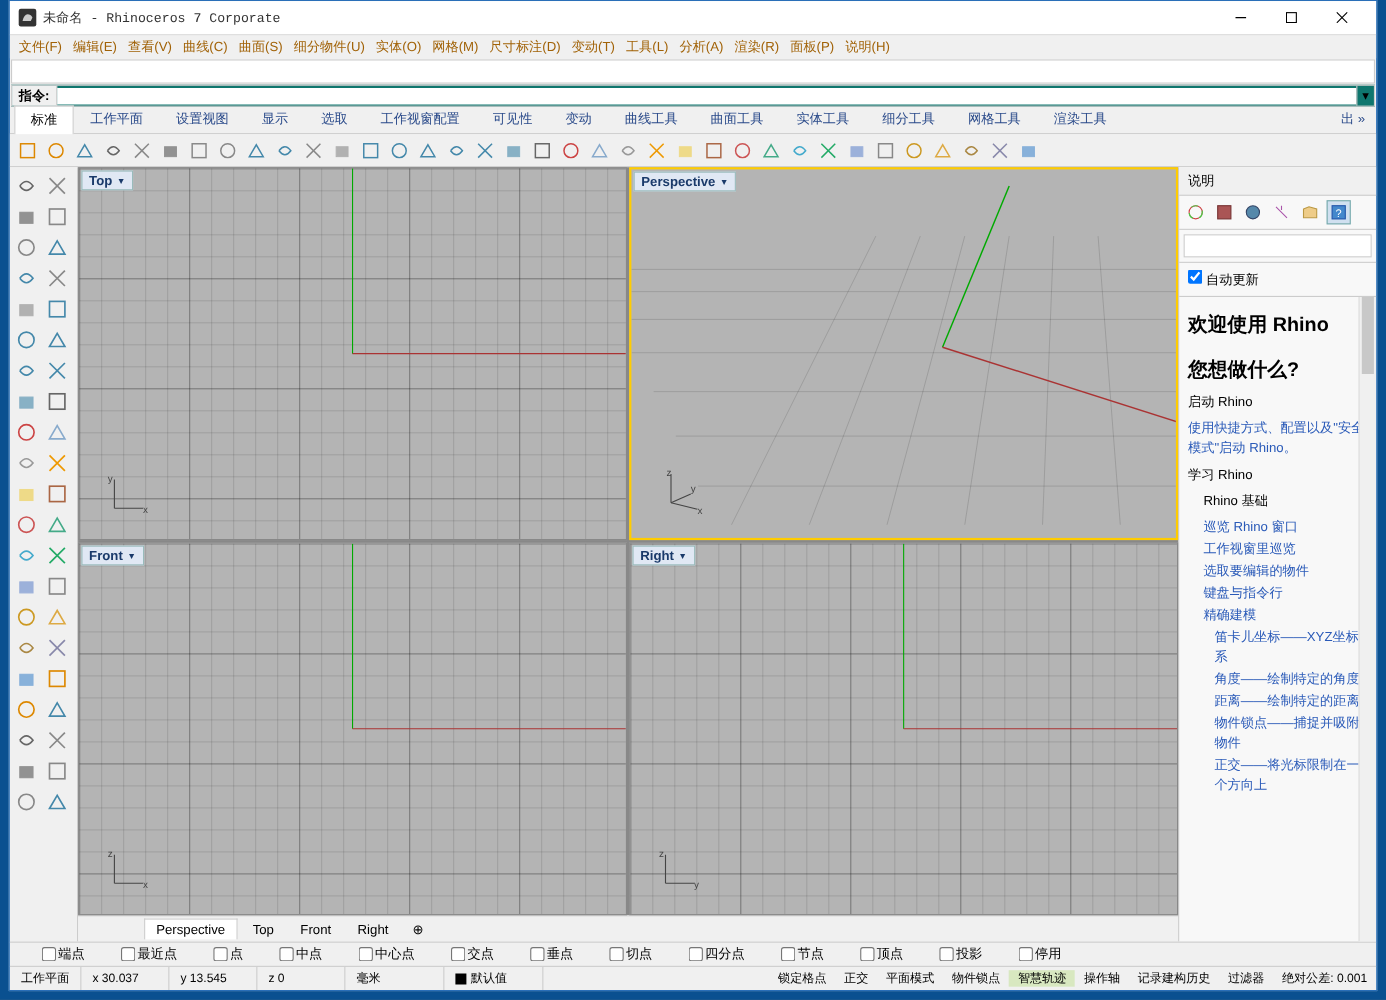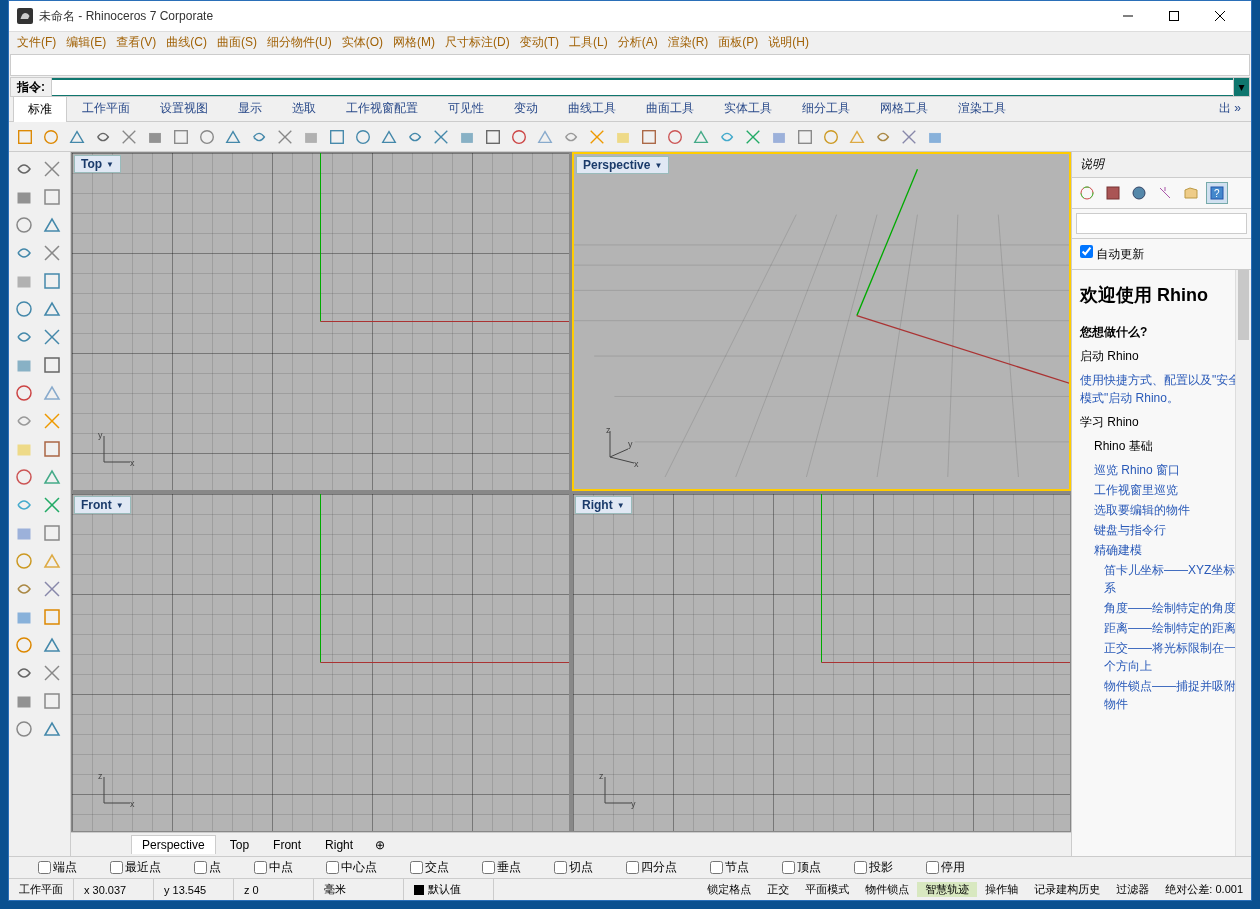--- a/index.html
+++ b/index.html
@@ -1,18 +1,18 @@
 <!DOCTYPE html>
 <html><head>
 <meta charset="utf-8">
 <style>
 * { box-sizing: border-box; margin: 0; padding: 0; }
 body { font-family: "Microsoft YaHei", "Segoe UI", Arial, sans-serif; font-size: 12px; background: #0a5090; width: 1260px; height: 909px; overflow: hidden; position: relative; }
 .app { position: absolute; left: 8px; top: 0; width: 1244px; height: 901px; background: #f0f0f0; border: 1px solid #2a6fb8; display: flex; flex-direction: column; }
-.titlebar { height: 30px; background: #fff; display: flex; align-items: center; padding: 0 8px; }
+.titlebar { height: 30px; background: #fff; display: flex; align-items: center; padding: 0 8px; font-family: Liberation Mono, monospace; }
 .titlebar .rhinoicon { width: 16px; height: 16px; background: #333; border-radius: 2px; display: inline-flex; align-items: center; justify-content: center; margin-right: 6px; }
 .titlebar .rhinoicon svg { width: 12px; height: 12px; }
 .titlebar .ttl { color: #333; }
 .winbtns { margin-left: auto; display: flex; }
 .winbtns .wb { width: 46px; height: 30px; display: flex; align-items: center; justify-content: center; cursor: pointer; }
 .menubar { height: 22px; background: #f0f0f0; display: flex; align-items: center; padding: 0 8px; gap: 10px; border-top: 1px solid #ddd; }
 .menubar span { cursor: pointer; color: #a16207; }
 .cmdhist { height: 22px; background: #fff; border: 1px solid #ccc; margin: 1px; }
 .cmdline { height: 20px; display: flex; align-items: center; background: #0f766e; border: 1px solid #ccc; margin: 0 1px 1px 1px; }
 .cmdline .lbl { font-weight: bold; padding: 0 6px; background: #f0f0f0; border-right: 1px solid #ccc; height: 100%; display: flex; align-items: center; }
@@ -28,30 +28,30 @@
 .lefttoolbar { width: 62px; background: #f0f0f0; display: flex; flex-wrap: wrap; align-content: flex-start; gap: 2px; padding: 4px 2px; border-right: 1px solid #ccc; }
 .lefttoolbar .tb { width: 26px; height: 26px; }
 .viewports { flex: 1; display: grid; grid-template-columns: 1fr 1fr; grid-template-rows: 1fr 1fr; gap: 2px; background: #888; padding: 0; min-width: 0; }
 .viewport { background: #b4b4b4; position: relative; overflow: hidden; border: 1px solid #888;}
 .viewport.active { border: 2px solid #ffcc00; }
 .vplabel { position: absolute; left: 2px; top: 2px; background: #e0e8f4; border: 1px solid #9bb; padding: 1px 6px; font-weight: bold; color: #1a3a6a; display:flex; align-items:center; gap:4px; z-index:5;}
 .vplabel .dd { font-size:8px; }
 .grid { position: absolute; inset: 0; background-image: linear-gradient(to right, rgba(0,0,0,0.12) 1px, transparent 1px), linear-gradient(to bottom, rgba(0,0,0,0.12) 1px, transparent 1px), linear-gradient(to right, rgba(0,0,0,0.25) 1px, transparent 1px), linear-gradient(to bottom, rgba(0,0,0,0.25) 1px, transparent 1px); background-size: 20px 20px, 20px 20px, 100px 100px, 100px 100px; }
 .vpaxis { position:absolute; left:24px; bottom:20px; z-index:4; }
 .sidepanel { width: 180px; background: #f8f8f8; border-left: 1px solid #ccc; display: flex; flex-direction: column; }
-.sidepanel .hdr { padding: 4px 8px; border-bottom: 1px solid #ccc; background: #f0f0f0; font-style: italic; }
+.sidepanel .hdr { padding: 4px 8px; border-bottom: 1px solid #ccc; background: #f0f0f0; }
 .sidepanel .iconrow { display:flex; gap:4px; padding:4px; border-bottom:1px solid #ccc; }
 .sidepanel .iconrow .ib { width:22px; height:22px; border:1px solid transparent; display:flex; align-items:center; justify-content:center; cursor:pointer;}
 .sidepanel .iconrow .ib.sel { border-color:#7aa; background:#d0e0f0;}
 .sidepanel .searchrow { padding:4px; border-bottom:1px solid #ccc;}
 .sidepanel .searchrow input { width:100%; border:1px solid #ccc; padding:2px;}
 .sidepanel .chkrow { padding:6px 8px; border-bottom:1px solid #ccc; }
 .helpcontent { flex:1; overflow-y:auto; padding:8px; line-height:1.5; position:relative;}
 .helpcontent h2 { font-size:18px; margin:4px 0;}
-.helpcontent h3 { font-size:12px; margin:14px 0 6px 0;}
+.helpcontent h3 { font-size:18px; margin:14px 0 6px 0;}
 .helpcontent .subh { font-weight:normal; margin:6px 0;}
 .helpcontent a { color:#2a5ab8; text-decoration:none; display:block; margin:2px 0;}
 .helpcontent .ind { margin-left:14px;}
 .helpcontent .ind2 { margin-left:24px;}
 .vscroll { position:absolute; right:0; top:0; bottom:0; width:16px; background:#f0f0f0; border-left:1px solid #ddd;}
 .vscroll .thumb { position:absolute; left:2px; right:2px; top:0; height:70px; background:#c8c8c8;}
 .viewtabs { height: 24px; display: flex; align-items: center; padding: 0 60px; gap: 4px; background:#f0f0f0; border-top:1px solid #ccc;}
 .viewtabs .vt { padding:2px 10px; cursor:pointer;}
 .viewtabs .vt.active { background:#fff; border:1px solid #ccc; border-bottom:none;}
 .viewtabs .plus { padding:2px 8px; cursor:pointer;}
@@ -699,22 +699,22 @@
             <a href="#">巡览 Rhino 窗口</a>
             <a href="#">工作视窗里巡览</a>
             <a href="#">选取要编辑的物件</a>
             <a href="#">键盘与指令行</a>
             <a href="#">精确建模</a>
           </div>
         <div id="links2" class="ind2">
             <a href="#">笛卡儿坐标——XYZ坐标系</a>
             <a href="#">角度——绘制特定的角度</a>
             <a href="#">距离——绘制特定的距离</a>
+            <a href="#">物件锁点——捕捉并吸附物件</a>
             <a href="#">正交——将光标限制在一个方向上</a>
-            <a href="#">物件锁点——捕捉并吸附物件</a>
           </div>
         <div class="vscroll">
             <div class="thumb"></div>
           </div>
       </div>
     </div>
   </div>
 
   <div class="osnaprow" id="osnaprow">
       <label>

